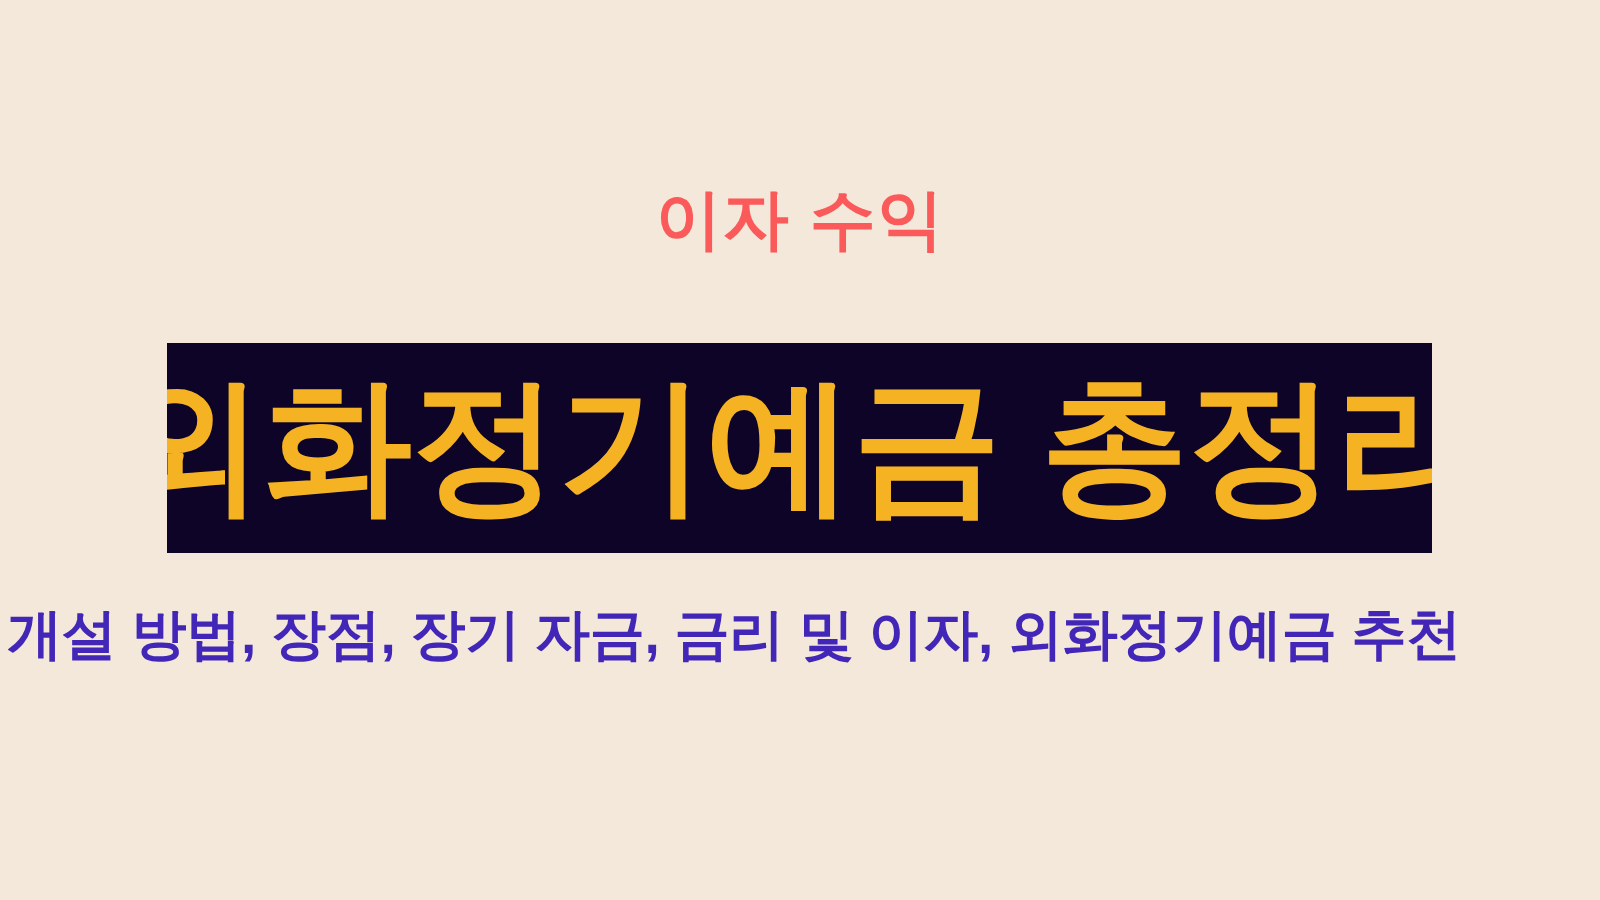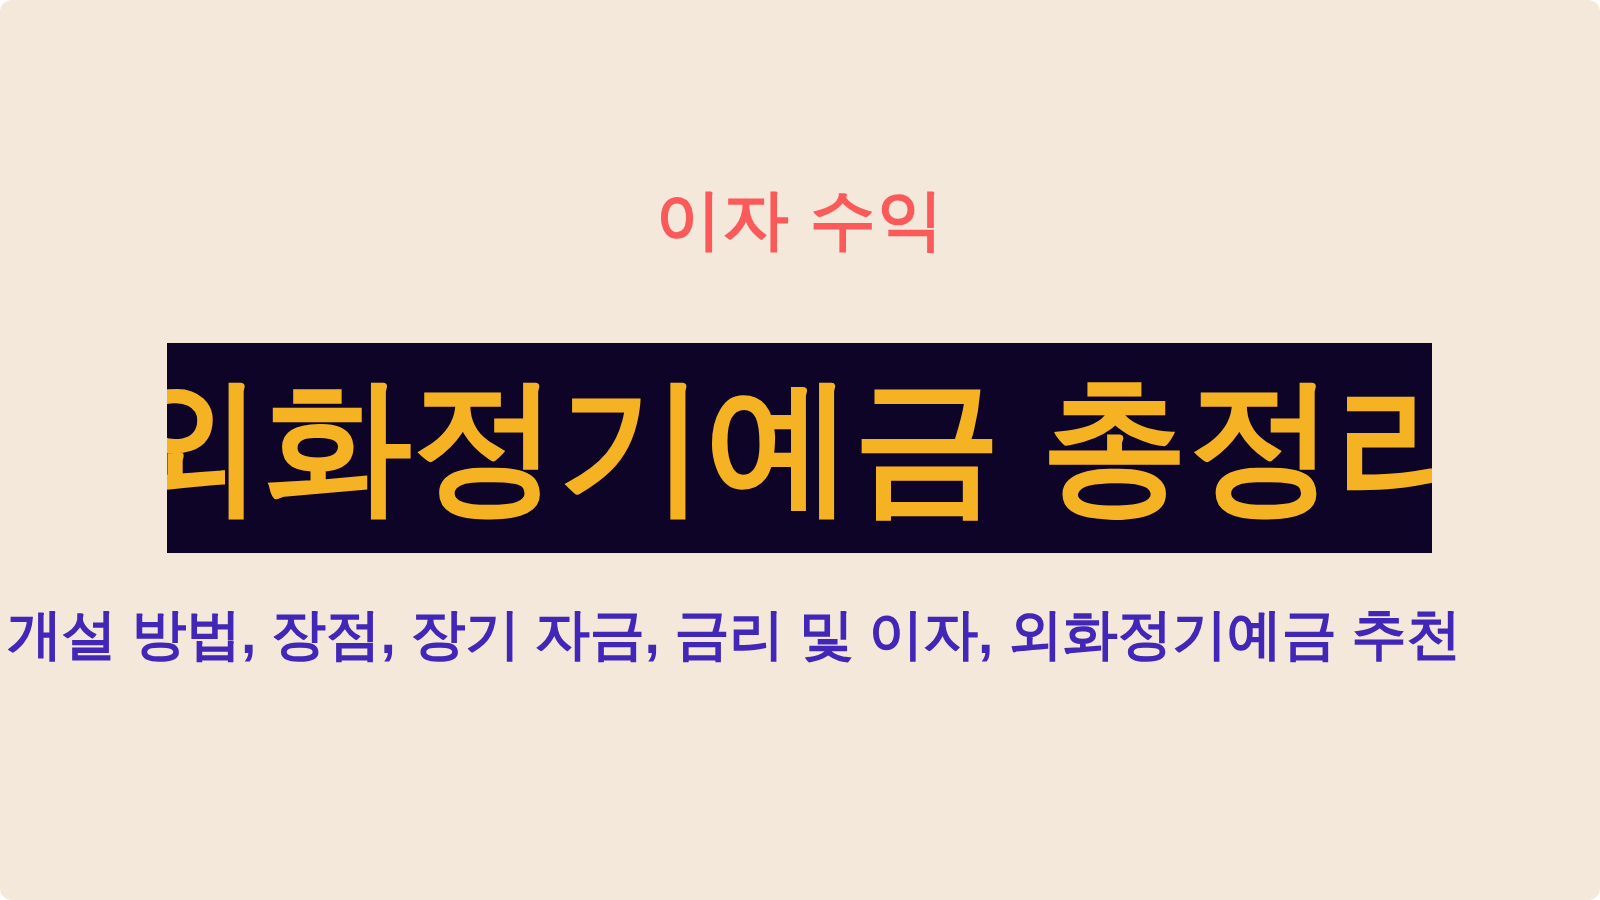--- a/index.html
+++ b/index.html
@@ -14,21 +14,20 @@
   }
   #thumbnail-card {
     position: relative;
     width: 1600px;
     height: 900px;
     background: #f4e8da;
     display: flex;
     flex-direction: column;
     align-items: center;
     box-sizing: border-box;
-    border-radius: 12px;
   }
   #eyebrow-text {
     position: absolute;
     top: 186px;
     left: 0;
     width: 1600px;
     text-align: center;
     color: #fb5a5a;
     font-size: 66px;
     font-weight: bold;

